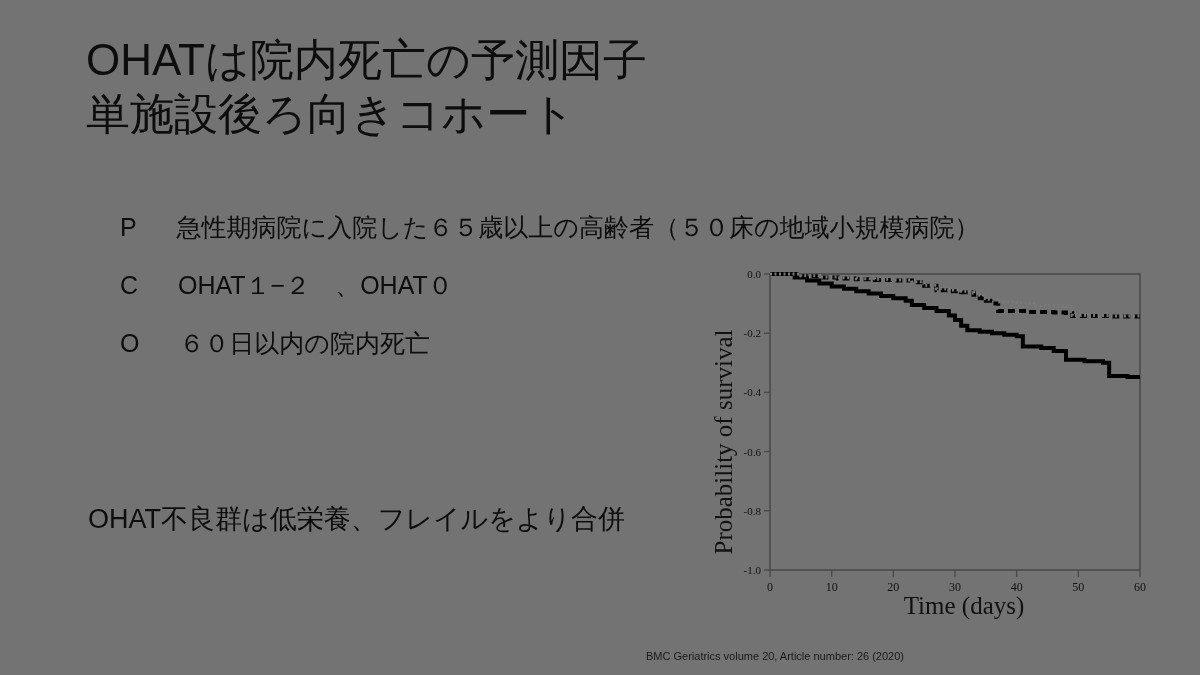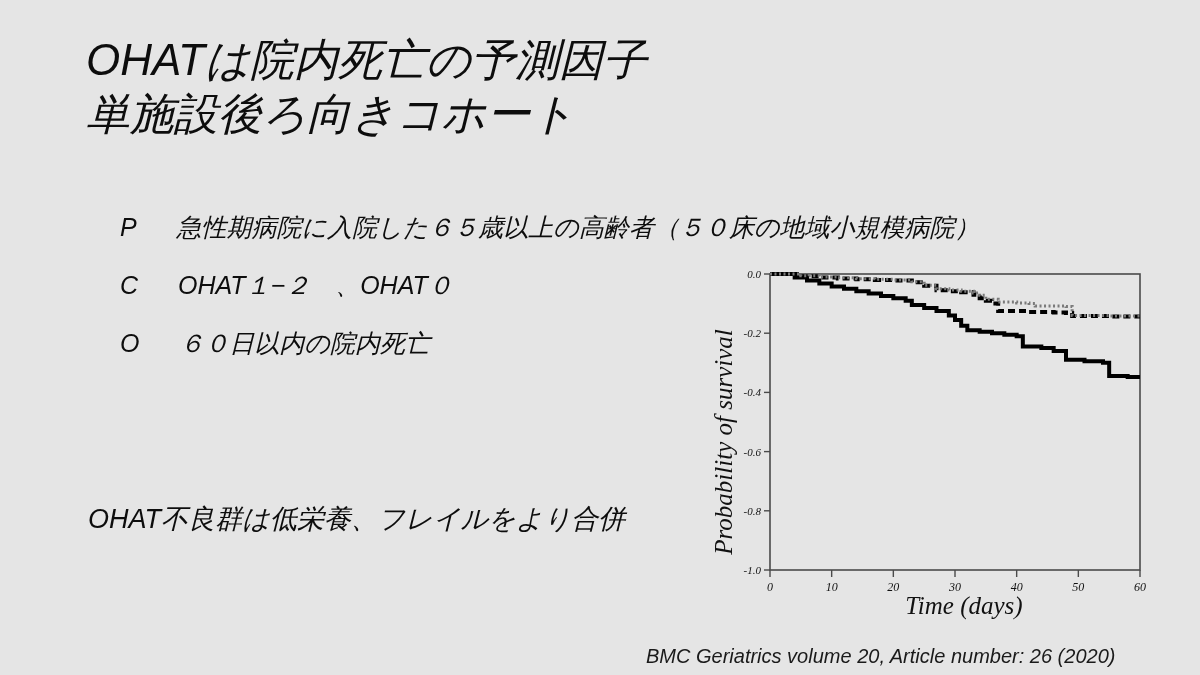--- a/index.html
+++ b/index.html
@@ -4,25 +4,24 @@
 <style>
   html, body {
     margin: 0;
     padding: 0;
     background: #ffffff;
   }
   #slide {
     position: relative;
     width: 1200px;
     height: 675px;
-    background: #e5e5e5;
+    background: #737373;
     overflow: hidden;
     font-family: "Liberation Sans", sans-serif;
     color: #000000;
-    font-style: italic;
   }
 
   
   #title-block {
     position: absolute;
     left: 86px;
     top: 33px;
     width: 700px;
   }
   .title-line {
@@ -78,21 +77,21 @@
   }
   #figure svg {
     display: block;
   }
 
   
   #citation {
     position: absolute;
     left: 646px;
     top: 646px;
-    font-size: 20px;
+    font-size: 11px;
     line-height: 20px;
     color: #1a1a1a;
     white-space: nowrap;
   }
 </style>
 </head>
 <body>
 
 <div id="slide">
 

